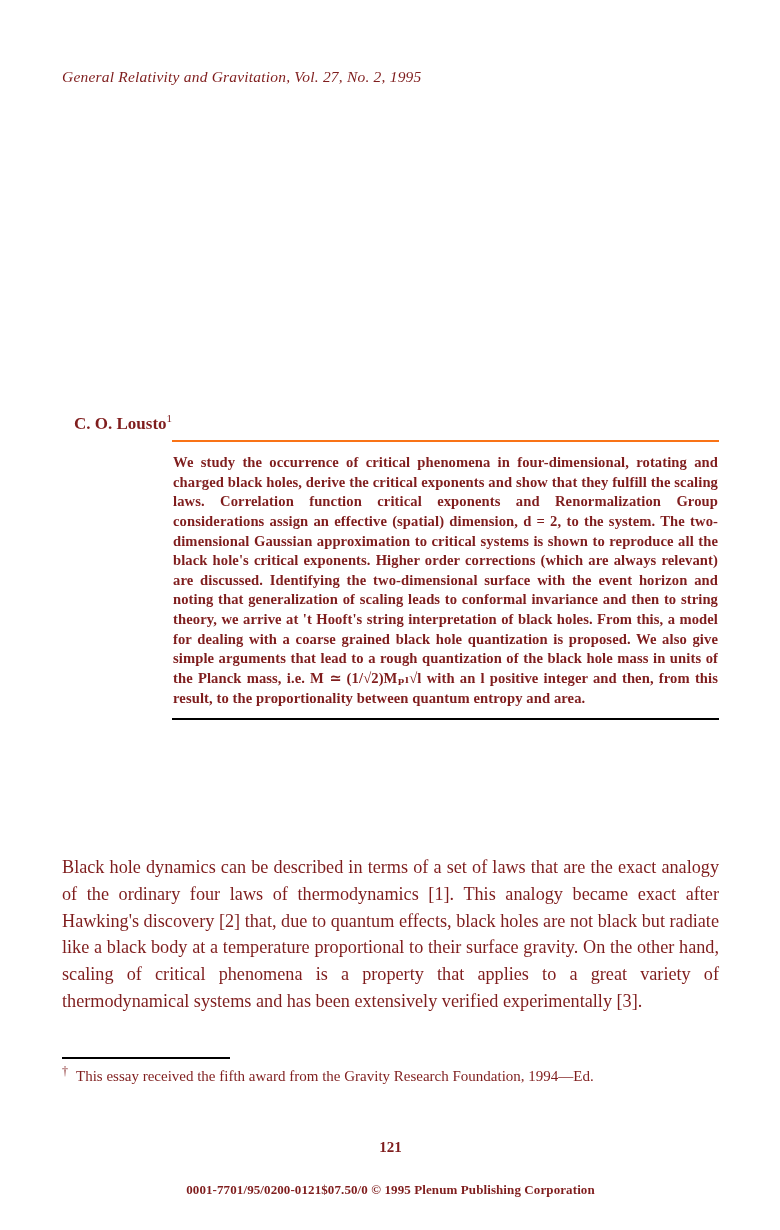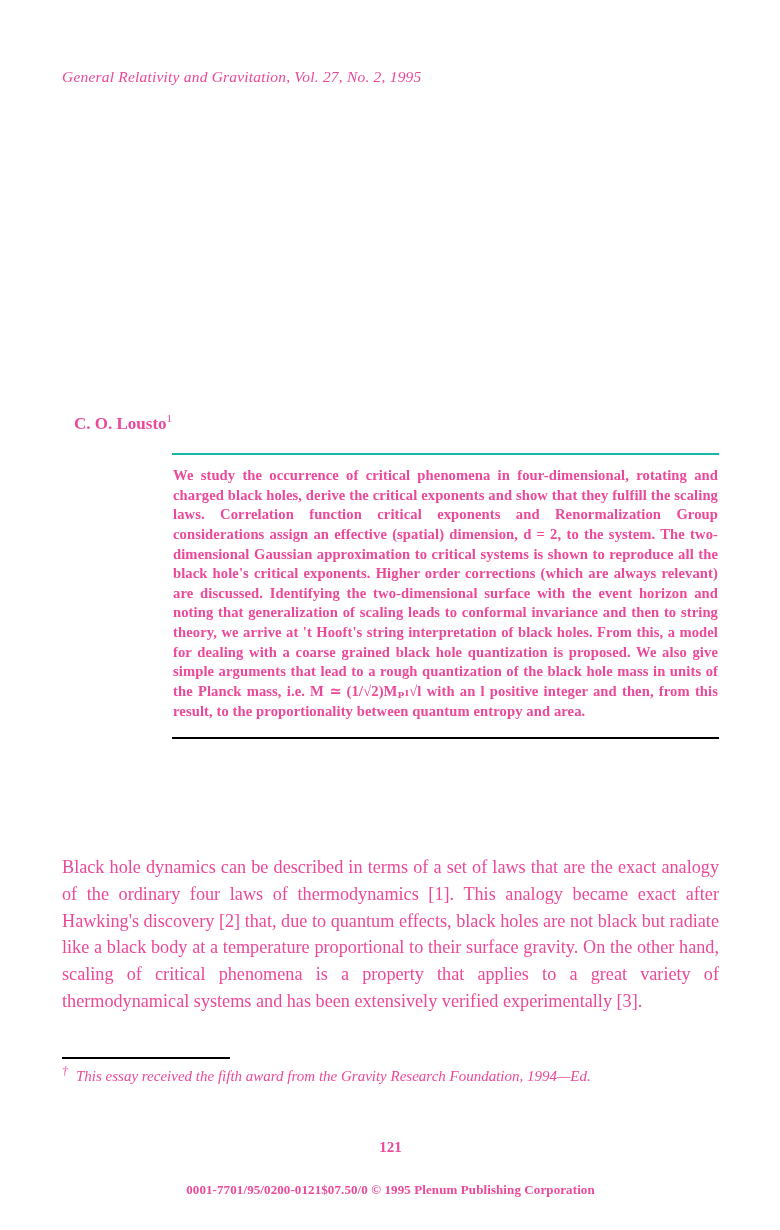--- a/index.html
+++ b/index.html
@@ -4,21 +4,21 @@
 <style>
   * { margin: 0; padding: 0; box-sizing: border-box; }
   html, body { background: #e8e8e8; }
   .page {
     position: relative;
     width: 780px;
     height: 1230px;
     margin: 0 auto;
     background: #ffffff;
     font-family: "Liberation Serif", "DejaVu Serif", serif;
-    color: #ec4899;
+    color: #7f1d1d;
     overflow: hidden;
   }
   .journal-header {
     position: absolute;
     top: 68px;
     left: 62px;
     width: 660px;
     font-style: italic;
     font-size: 15.5px;
     letter-spacing: 0.2px;
@@ -46,26 +46,26 @@
     font-weight: bold;
   }
   .author-line sup {
     font-size: 11px;
     vertical-align: super;
     line-height: 0;
     font-weight: normal;
   }
   .abstract-block {
     position: absolute;
-    top: 453px;
+    top: 440px;
     left: 172px;
     width: 547px;
-    border-top: 2px solid #14b8a6;
+    border-top: 2px solid #f97316;
     border-bottom: 2px solid #000;
-    padding: 11px 1px 16px 1px;
+    padding: 11px 1px 10px 1px;
   }
   .abstract-text {
     font-size: 14.6px;
     line-height: 1.345;
     text-align: justify;
     font-weight: 600;
     letter-spacing: 0.1px;
   }
   .body-text {
     position: absolute;
@@ -84,21 +84,20 @@
     width: 168px;
     border-top: 2px solid #000;
   }
   .footnotes {
     position: absolute;
     top: 1066px;
     left: 62px;
     width: 660px;
     font-size: 15px;
     line-height: 1.42;
-    font-style: italic;
   }
   .footnote {
     padding-left: 20px;
     text-indent: -20px;
     margin-bottom: 1px;
     text-align: justify;
   }
   .footnote .fn-marker {
     display: inline-block;
     width: 14px;

